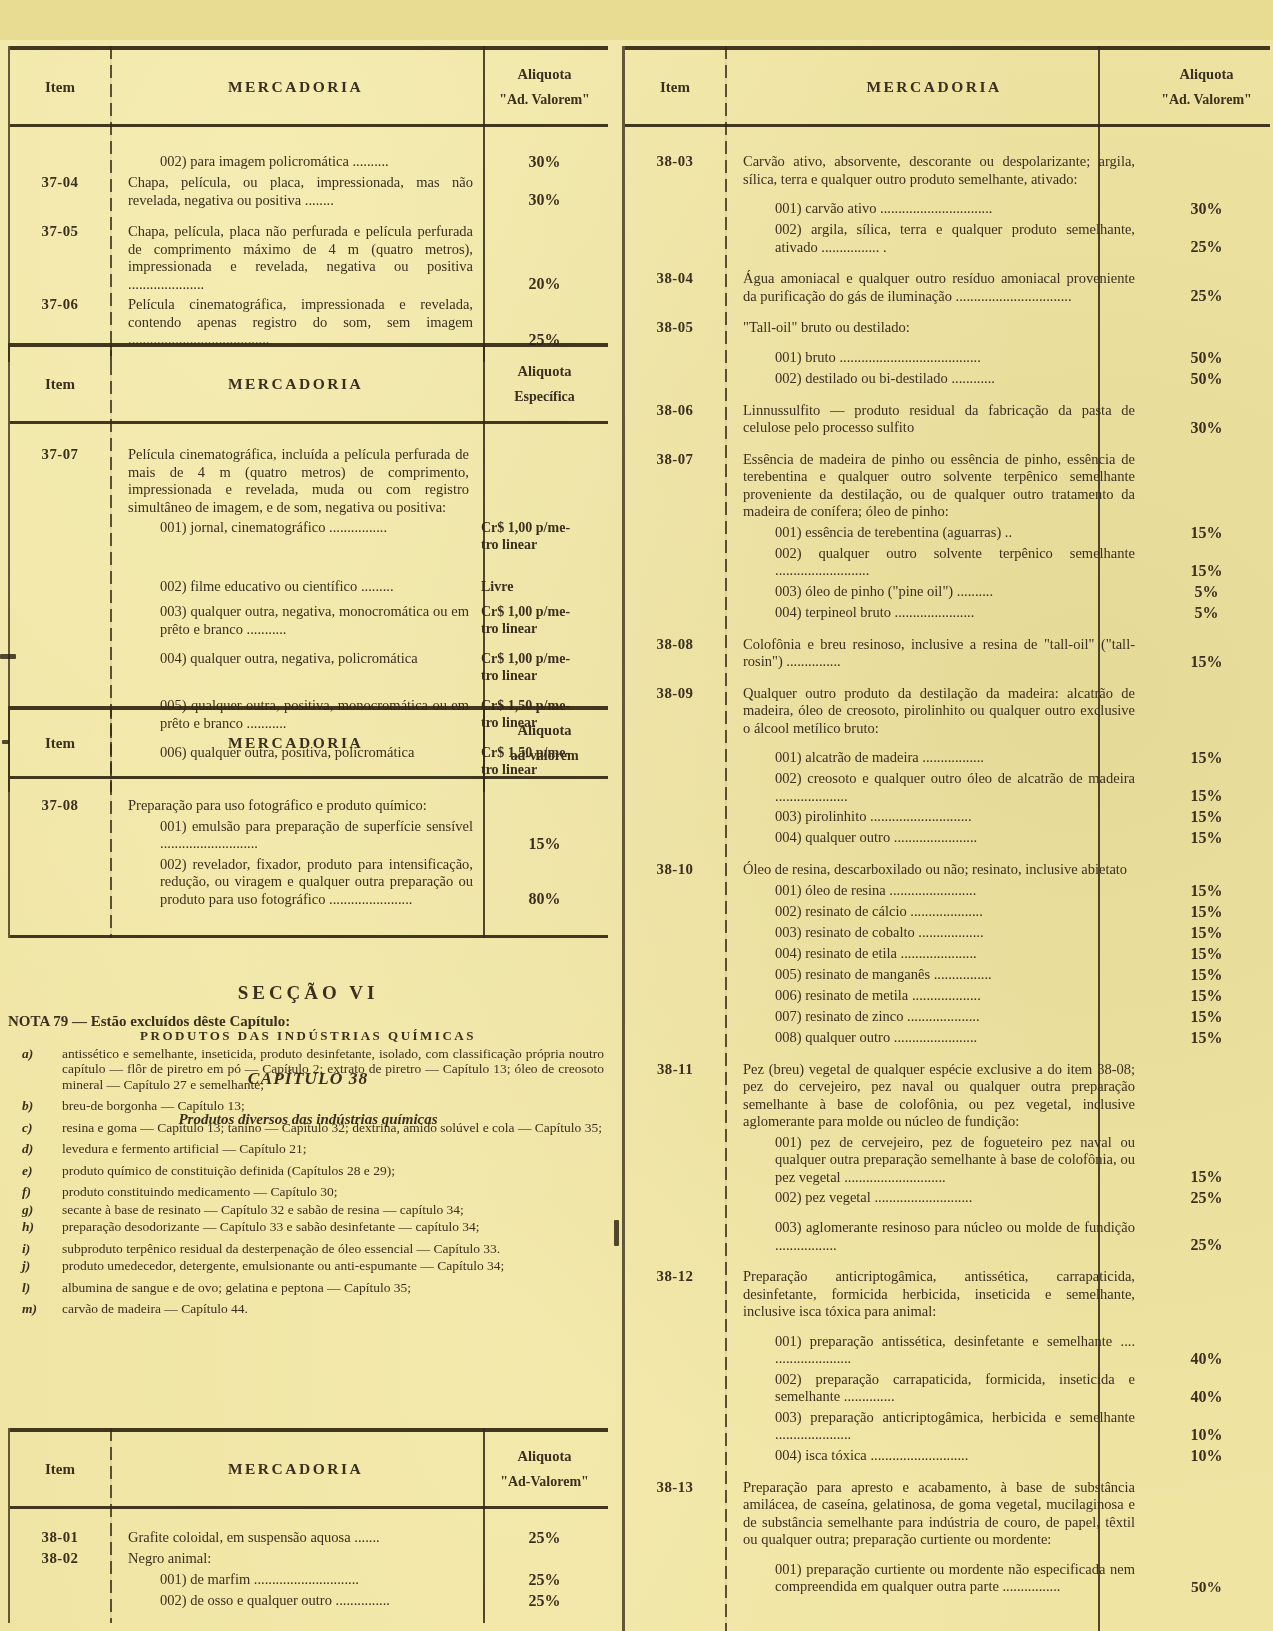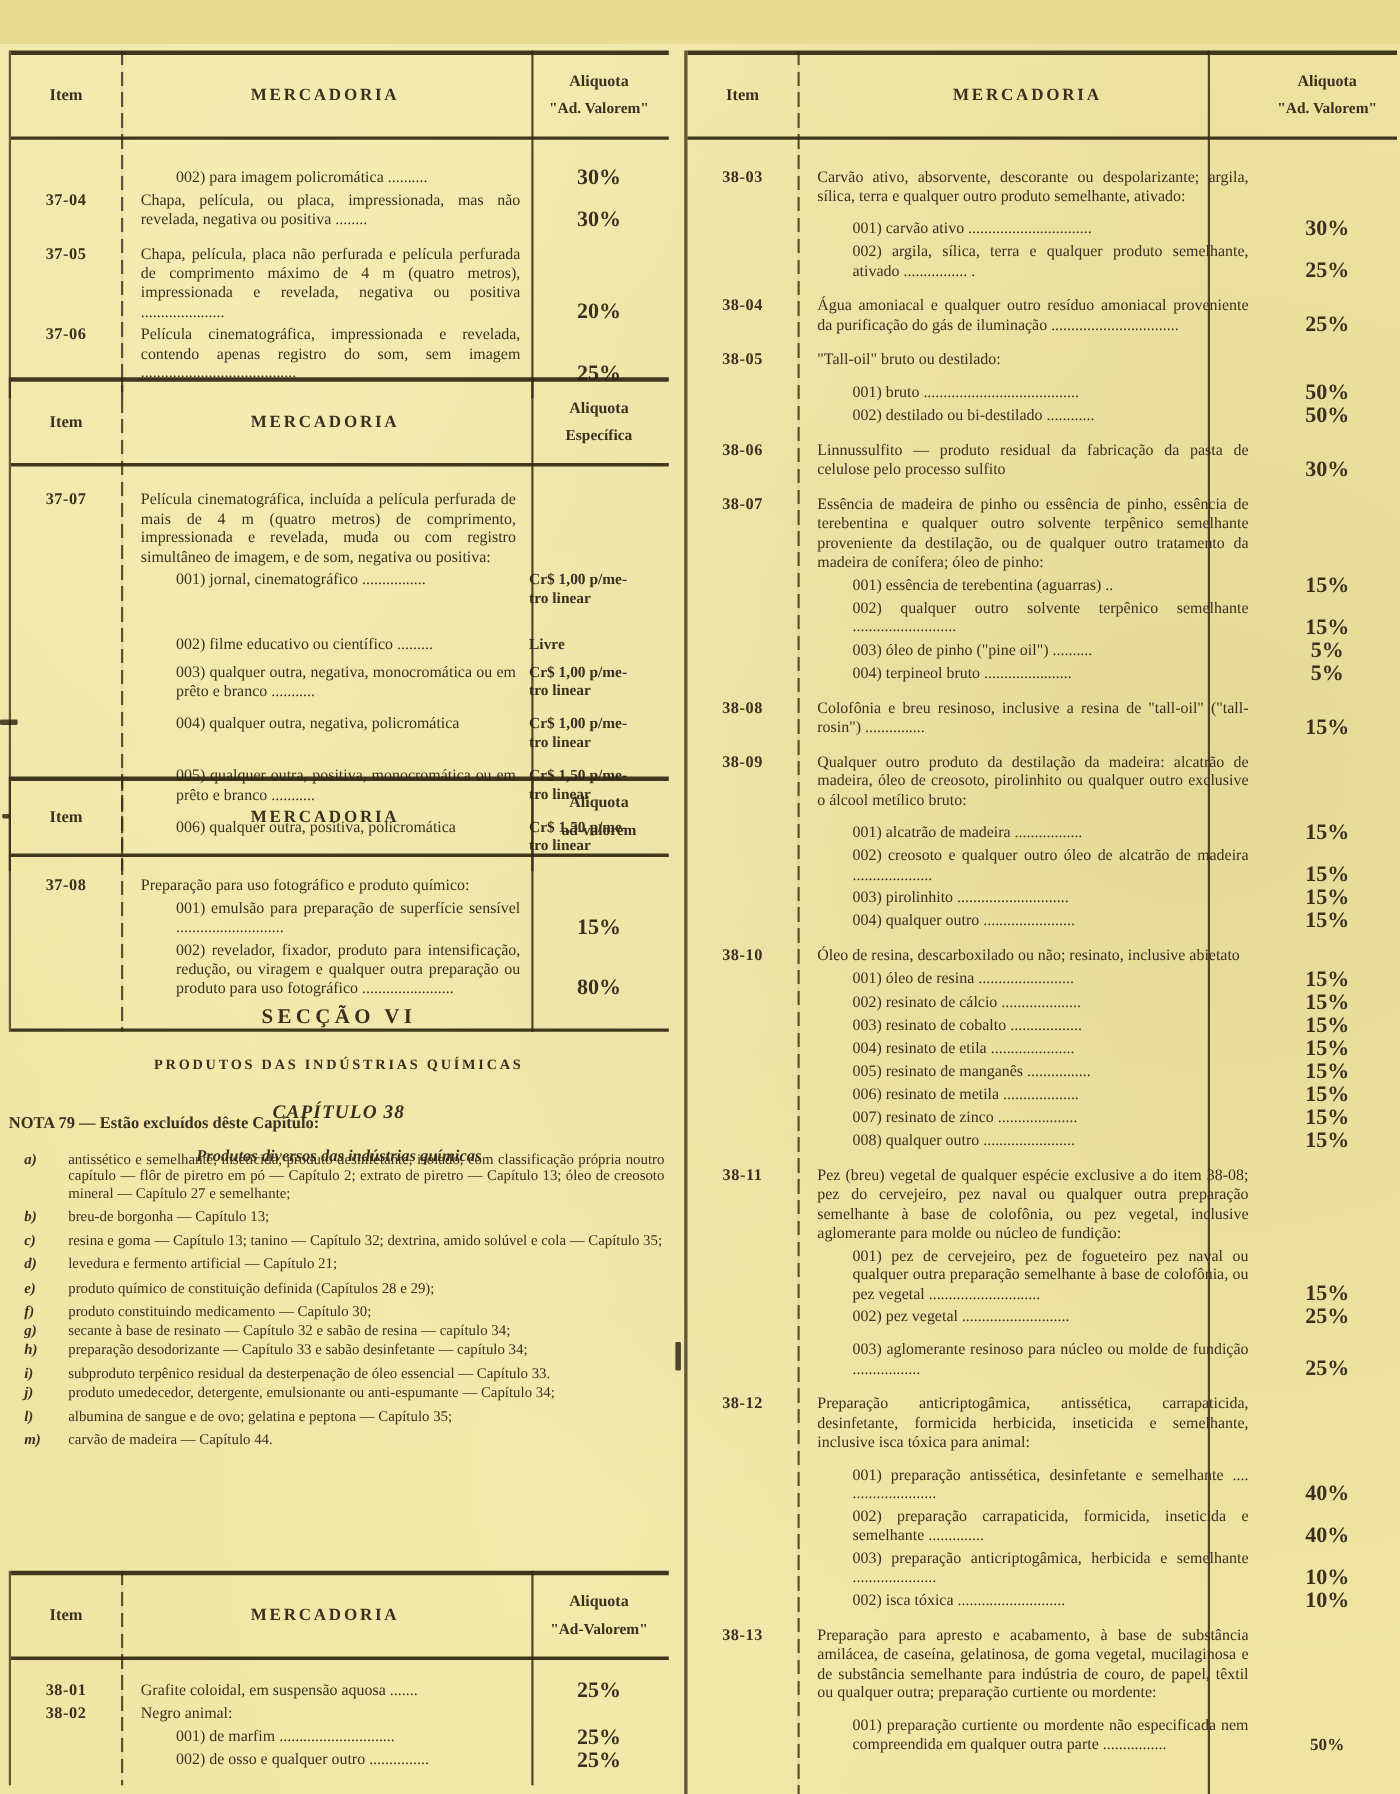--- a/index.html
+++ b/index.html
@@ -49,21 +49,21 @@
   .row{display:flex;margin:0 0 3px 0;}
   .row.g{margin-top:14px;}
   .row.g2{margin-top:12px;}
   .row.g3{margin-top:7px;}
   .ci{width:100px;text-align:center;font-weight:bold;font-size:14.8px;
       letter-spacing:.5px;flex:none;}
   .cd{flex:1;font-size:14.5px;line-height:17.5px;text-align:justify;
       padding-right:8px;font-weight:500;}
   .cd.l0{padding-left:18px;text-indent:0;}
   .cd.l1{padding-left:50px;}
-  .cr{width:127px;flex:none;text-align:center;font-weight:bold;font-size:20px;
+  .cr{width:127px;flex:none;text-align:center;font-weight:bold;font-size:16px;
       align-self:flex-end;white-space:pre-line;line-height:17px;padding-bottom:1px;}
   .cr.left{text-align:left;padding-left:4px;font-size:14px;}
 
   .secblock{text-align:center;}
   .sec-title{font-weight:bold;font-size:19px;letter-spacing:4px;margin:4px 0 24px;}
   .sec-sub{font-weight:bold;font-size:13px;letter-spacing:2.5px;margin:0 0 24px;}
   .sec-cap{font-weight:bold;font-style:italic;font-size:17.5px;letter-spacing:1px;margin:0 0 22px;}
   .sec-caption{font-weight:bold;font-style:italic;font-size:15px;}
 
   .nota{font-size:13.5px;line-height:15.5px;}
@@ -196,21 +196,21 @@
           <div class="cr">15%</div>
         </div>
         <div class="row">
           <div class="ci"></div>
           <div class="cd l1 hang">002) revelador, fixador, produto para intensificação, redução, ou viragem e qualquer outra preparação ou produto para uso fotográfico .......................</div>
           <div class="cr">80%</div>
         </div>
       </div>
     </div>
 
-    <div class="secblock abs" style="top:864px;">
+    <div class="secblock abs" style="top:932px;">
       <div class="sec-title">SECÇÃO VI</div>
       <div class="sec-sub">PRODUTOS DAS INDÚSTRIAS QUÍMICAS</div>
       <div class="sec-cap">CAPÍTULO 38</div>
       <div class="sec-caption">Produtos diversos das indústrias químicas</div>
     </div>
 
     <div class="nota abs" style="top:968px;">
       <div class="nota-title">NOTA 79 — Estão excluídos dêste Capítulo:</div>
       <div class="nota-item">
         <span class="lt">a)</span>
@@ -496,21 +496,21 @@
           <div class="cd l1 hang">002) preparação carrapaticida, formicida, inseticida e semelhante ..............</div>
           <div class="cr">40%</div>
         </div>
         <div class="row">
           <div class="ci"></div>
           <div class="cd l1 hang">003) preparação anticriptogâmica, herbicida e semelhante .....................</div>
           <div class="cr">10%</div>
         </div>
         <div class="row">
           <div class="ci"></div>
-          <div class="cd l1 hang">002) isca tóxica ...........................</div>
+          <div class="cd l1 hang">004) isca tóxica ...........................</div>
           <div class="cr">10%</div>
         </div>
 
         <div class="row g">
           <div class="ci">38-13</div>
           <div class="cd l0 hang">Preparação para apresto e acabamento, à base de substância amilácea, de caseína, gelatinosa, de goma vegetal, mucilaginosa e de substância semelhante para indústria de couro, de papel, têxtil ou qualquer outra; preparação curtiente ou mordente:</div>
           <div class="cr"></div>
         </div>
         <div class="row g2">
           <div class="ci"></div>

